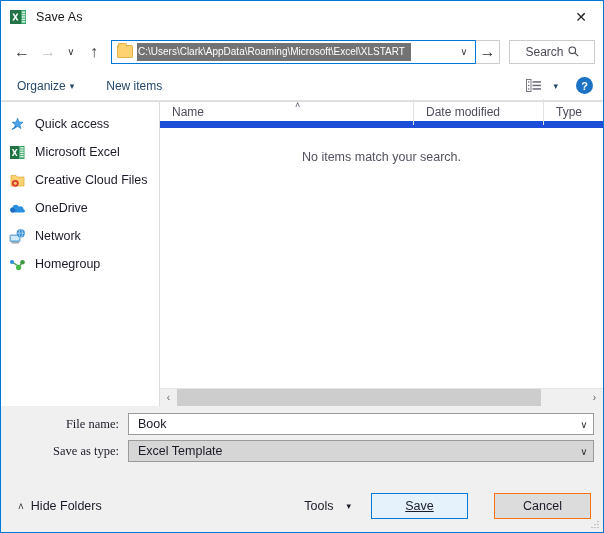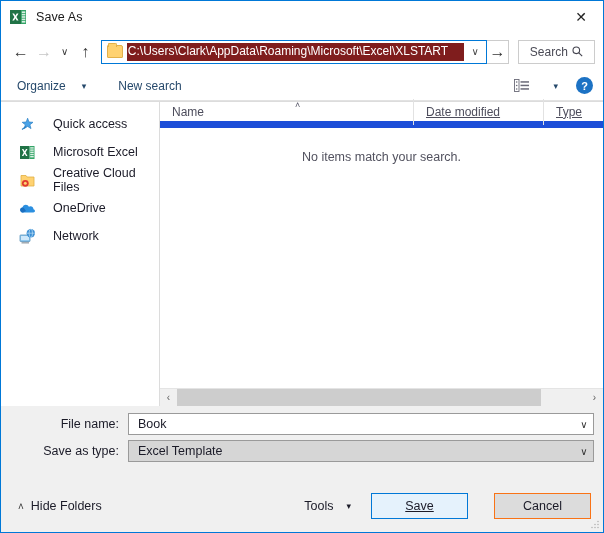--- a/index.html
+++ b/index.html
@@ -57,22 +57,22 @@
     width: 16px; height: 13px; margin: 0 4px 0 5px;
     background: #ffd271; border: 1px solid #e3b14a;
     border-radius: 1px 2px 1px 1px; position: relative; flex:0 0 16px;
   }
   .addr-folder:before {
     content:""; position:absolute; left:0; top:-3px;
     width:7px; height:3px; background:#ffd271;
     border:1px solid #e3b14a; border-bottom:none; border-radius:1px 2px 0 0;
   }
   .addr-text {
-    font-size: 12px; color: #ffffff; background: #7f1d1d;
-    padding: 1px 16px 2px 1px; white-space: nowrap; line-height: 15px;
+    font-size: 10px; color: #ffffff; background: #737373;
+    padding: 1px 6px 2px 1px; white-space: nowrap; line-height: 15px;
   }
   .addr-fill { flex: 1; }
   .addr-caret {
     width: 22px; height: 22px; display:flex;
     align-items:center; justify-content:center; color:#444; font-size:10px;
   }
   .addr-go {
     width: 24px; height: 24px; margin-left: 0px;
     border: 1px solid #cccccc; border-left: none; background: #fff;
     display: flex; align-items: center; justify-content: center; color:#333;
@@ -85,21 +85,21 @@
   }
 
   
   .cmdbar {
     height: 30px; background: #ffffff; flex: 0 0 30px;
     display: flex; align-items: center; padding: 0 10px;
     border-bottom: 1px solid #dededede;
   }
   .cmd-item {
     font-size: 12px; color: #26496b; display: flex;
-    align-items: center; gap: 16px; padding: 3px 6px;
+    align-items: center; gap: 4px; padding: 3px 6px;
   }
   .cmd-item.spaced { margin-left: 20px; }
   .cmd-spacer { flex: 1; }
   .view-icon { width: 15px; height: 13px; display:block; }
   .help-btn {
     width: 17px; height: 17px; border-radius: 50%;
     background: #1c72c4; color: #fff; font-size: 11px; font-weight: bold;
     display: flex; align-items: center; justify-content: center;
     margin-left: 12px;
   }
@@ -110,40 +110,40 @@
     border-top: 1px solid #dcdcdc;
     background: #ffffff;
   }
   .sidebar {
     width: 159px; background: #ffffff; flex: 0 0 159px;
     border-right: 1px solid #dcdcdc;
     padding-top: 8px; overflow: hidden;
   }
   .nav-item {
     height: 28px; display: flex; align-items: center;
-    padding-left: 18px; gap: 17px;
+    padding-left: 8px; gap: 9px;
     font-size: 12.5px; color: #1b1b28;
   }
   .nav-item.selected { background: #cfcfcf; }
   .nav-ico { width: 17px; height: 17px; flex: 0 0 17px; display:block; }
 
   .filepane {
     flex: 1; display: flex; flex-direction: column; background: #fff;
     min-width: 0;
   }
   .colhead {
     height: 26px; display: flex; align-items: center;
     border-bottom: 7px solid #1d4ed8; position: relative;
     font-size: 12px; color: #4d4d5c;
   }
   .col {
     height: 26px; display: flex; align-items: center;
     padding-left: 12px; position: relative;
   }
-  .col + .col { border-left: 1px solid #e2e2e2; text-decoration: underline; }
+  .col + .col { border-left: 1px solid #e2e2e2; }
   .col-name { width: 253px; }
   .col-date { width: 130px; }
   .col-type { flex: 1; }
   .sortcaret {
     position: absolute; left: 135px; top: 1px;
     font-size: 9px; color: #5a5a6a;
   }
   .emptymsg {
     flex: 1; display: flex; justify-content: center;
     padding-top: 22px; font-size: 12.5px; color: #52525f;
@@ -163,21 +163,21 @@
     width: 89%; height: 17px; background: #cdcdcd;
   }
 
   
   .form {
     flex: 0 0 74px; background: #f0f0f0; padding: 7px 9px 0 9px;
   }
   .frow { display: flex; align-items: center; height: 22px; margin-bottom: 5px; }
   .flabel {
     width: 118px; text-align: right; padding-right: 9px;
-    font-size: 12.5px; color: #1b1b28;
+    font-size: 12.5px; color: #1b1b28; font-family: Liberation Serif, serif;
   }
   .fctrl {
     flex: 1; height: 22px; display: flex; align-items: center;
     border: 1px solid #9a9a9a;
   }
   .fctrl.white { background: #ffffff; }
   .fctrl.gray { background: #d6d6d6; }
   .fvalue { flex: 1; padding-left: 9px; font-size: 12.5px; color: #1b1b28; }
   .fcaret {
     width: 18px; display: flex; align-items: center;
@@ -258,21 +258,21 @@
       </svg>
     </div>
   </div>
 
   <div class="cmdbar">
     <div class="cmd-item">
       <span>Organize</span>
       <span style="font-size:9px;">▾</span>
     </div>
     <div class="cmd-item spaced">
-      <span>New search</span>
+      <span>New items</span>
     </div>
     <span class="cmd-spacer"></span>
     <div class="cmd-item">
       <svg class="view-icon" viewBox="0 0 15 13">
         <rect x="0.5" y="0.5" width="4.5" height="12" fill="none" stroke="#6a6a78" stroke-width="0.9"></rect>
         <circle cx="2.7" cy="3" r="0.8" fill="#6a6a78"></circle>
         <circle cx="2.7" cy="6.5" r="0.8" fill="#6a6a78"></circle>
         <circle cx="2.7" cy="10" r="0.8" fill="#6a6a78"></circle>
         <rect x="6.5" y="2.2" width="8.5" height="1.5" fill="#6a6a78"></rect>
         <rect x="6.5" y="5.7" width="8.5" height="1.5" fill="#6a6a78"></rect>
@@ -332,20 +332,30 @@
           <rect x="1" y="7" width="10" height="6.5" rx="0.6" fill="#8fc8ef" stroke="#5c94bd" stroke-width="0.8"></rect>
           <rect x="2" y="8" width="8" height="4" fill="#cfe8fa"></rect>
           <rect x="2.5" y="14.3" width="7.5" height="1.1" fill="#7f8a93"></rect>
           <circle cx="11.8" cy="5.2" r="4.2" fill="#3b8fd4"></circle>
           <ellipse cx="11.8" cy="5.2" rx="1.7" ry="4.2" fill="none" stroke="#bfe0f5" stroke-width="0.7"></ellipse>
           <line x1="7.6" y1="5.2" x2="16" y2="5.2" stroke="#bfe0f5" stroke-width="0.7"></line>
         </svg>
         <span>Network</span>
       </div>
 
+      <div class="nav-item">
+        <svg class="nav-ico" viewBox="0 0 17 17">
+          <line x1="3" y1="6" x2="10" y2="10.5" stroke="#3e9a3e" stroke-width="1.2"></line>
+          <line x1="10" y1="10.5" x2="13.5" y2="6.5" stroke="#3e9a3e" stroke-width="1.2"></line>
+          <circle cx="3" cy="6" r="2.1" fill="#2b8fe0"></circle>
+          <circle cx="13.5" cy="6.2" r="2.3" fill="#3e9a3e"></circle>
+          <circle cx="9.6" cy="11.4" r="2.6" fill="#4ab84a"></circle>
+        </svg>
+        <span>Homegroup</span>
+      </div>
     </div>
 
     <div class="filepane">
       <div class="colhead">
         <div class="col col-name">
           <span>Name</span>
           <span class="sortcaret">˄</span>
         </div>
         <div class="col col-date">
           <span>Date modified</span>

